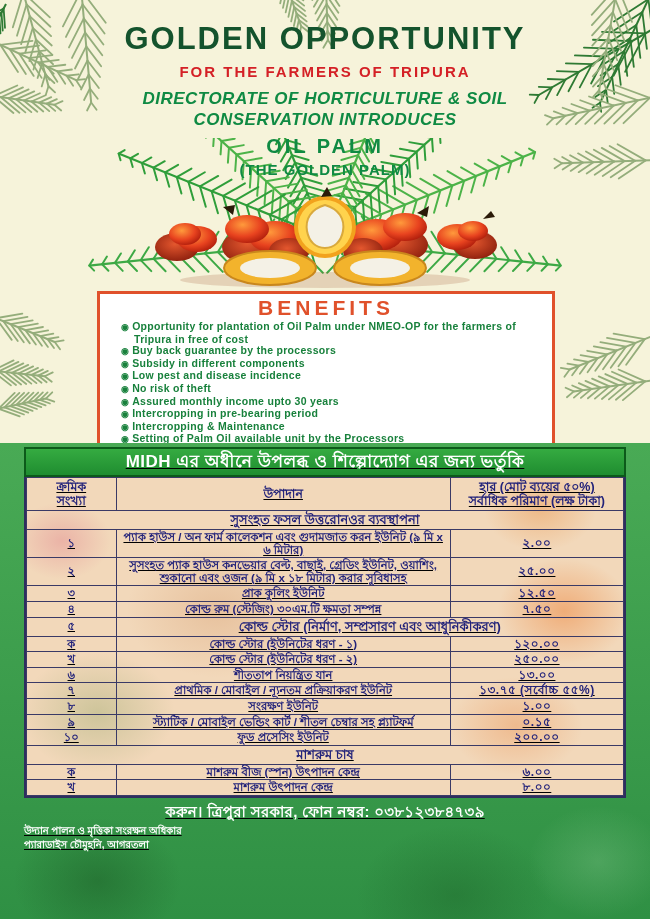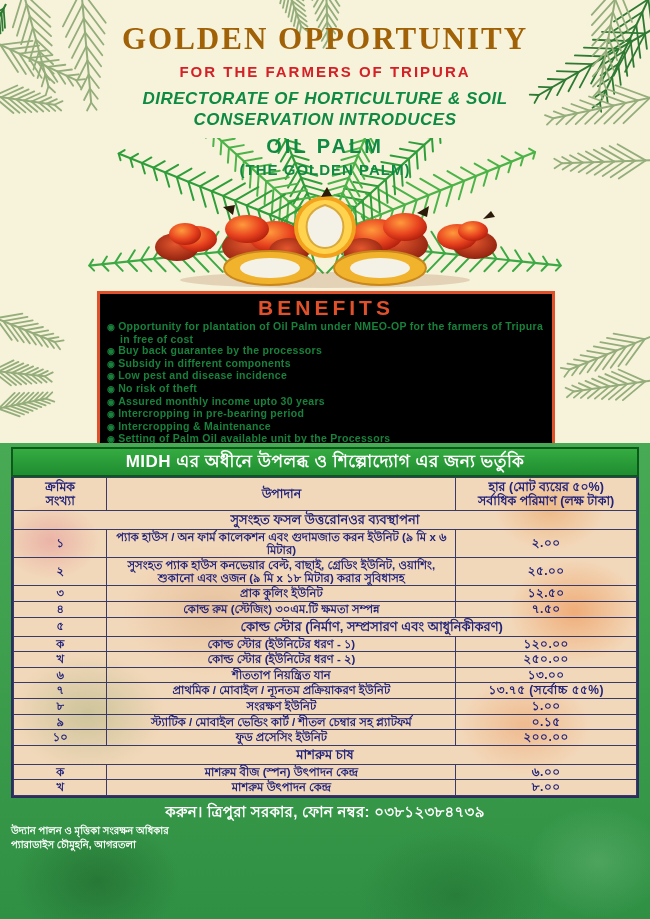--- a/index.html
+++ b/index.html
@@ -2,47 +2,47 @@
 <html><head>
 <meta charset="utf-8">
 <style>
   html,body{margin:0;padding:0;background:#ffffff;}
   .poster{position:relative;width:650px;height:919px;background:#f6f3da;overflow:hidden;
           font-family:"Liberation Sans",sans-serif;}
   .dec{position:absolute;pointer-events:none;}
 
   
   .header{position:absolute;top:22px;left:0;right:0;text-align:center;z-index:3;}
-  .title{color:#a16207;font-size:31px;font-weight:bold;letter-spacing:2px;line-height:34px;font-family:Liberation Serif, serif;}
+  .title{color:#14532d;font-size:31px;font-weight:bold;letter-spacing:2px;line-height:34px;}
   .subtitle{color:#d42026;font-size:15px;font-weight:bold;letter-spacing:2px;margin-top:7px;}
   .dept{color:#0f8a43;font-size:17px;font-weight:bold;letter-spacing:.5px;line-height:21px;margin-top:8px;font-style:italic;}
   .product{color:#0f8a43;font-size:20px;font-weight:bold;letter-spacing:3px;margin-top:5px;}
   .product-sub{color:#0f8a43;font-size:15px;font-weight:bold;letter-spacing:1px;margin-top:3px;}
 
   
   .illustration{position:absolute;top:138px;left:65px;width:520px;height:152px;z-index:2;}
 
   
-  .benefits{position:absolute;left:97px;top:291px;width:458px;background:#000000;
-            border:3px solid #e0512b;box-sizing:border-box;padding:2px 7px 4px;z-index:3;}
+  .benefits{position:absolute;left:97px;top:291px;width:458px;background:#ffffff;
+            border:3px solid #e0512b;box-sizing:border-box;padding:2px 21px 4px;z-index:3;}
   .benefits-title{text-align:center;color:#e0512b;font-size:21px;font-weight:bold;
                   letter-spacing:4px;line-height:23px;}
   .benefits ul{margin:2px 0 0;padding:0;list-style:none;}
   .benefits li{color:#18813c;font-weight:bold;font-size:10.5px;line-height:11.6px;
                padding-left:13px;text-indent:-13px;letter-spacing:.3px;}
   .benefits .bullet{margin-right:3px;font-size:9px;}
 
   
   .lower{position:absolute;top:443px;left:0;right:0;bottom:0;box-sizing:border-box;
-         padding:4px 11px 0;z-index:3;
+         padding:4px 24px 0;z-index:3;
          background:
            radial-gradient(120px 90px at 15% 92%, rgba(20,70,25,.35), transparent 70%),
            radial-gradient(140px 100px at 70% 95%, rgba(25,90,35,.35), transparent 70%),
            radial-gradient(100px 80px at 92% 88%, rgba(200,240,200,.18), transparent 70%),
-           linear-gradient(180deg,#49aa55,#2f9044);}
+           linear-gradient(180deg,#49aa55,#2f9044); text-decoration: underline;}
   .banner{background:linear-gradient(180deg,#35ab41,#1f8d30);border:2px solid #0c5a1a;
           color:#ffffff;font-weight:bold;text-align:center;font-size:17px;line-height:26px;
           height:26px;letter-spacing:.5px;}
   .table-area{border:2px solid #2e2e5e;border-top:none;
      background:
        radial-gradient(80px 60px at 86% 10%, rgba(233,140,60,.40), transparent 70%),
        radial-gradient(95px 75px at 90% 42%, rgba(236,120,40,.45), transparent 70%),
        radial-gradient(70px 55px at 6% 20%, rgba(220,110,130,.35), transparent 70%),
        radial-gradient(130px 95px at 32% 42%, rgba(205,140,90,.30), transparent 70%),
        radial-gradient(110px 85px at 12% 74%, rgba(120,150,80,.30), transparent 70%),

